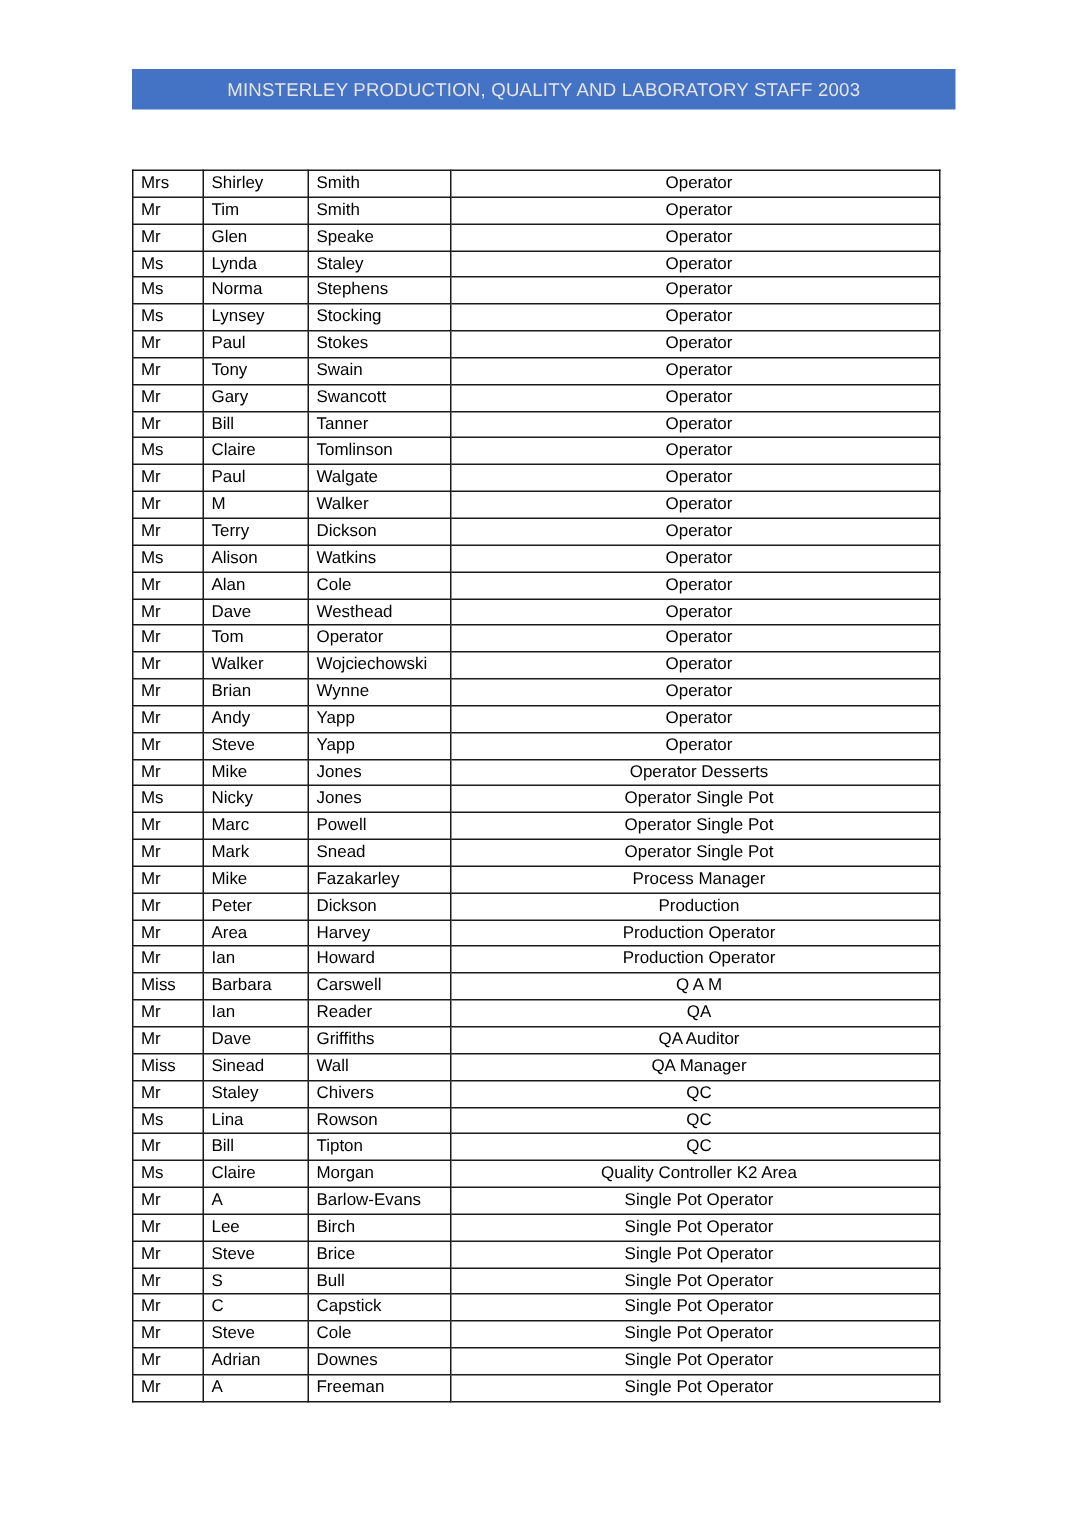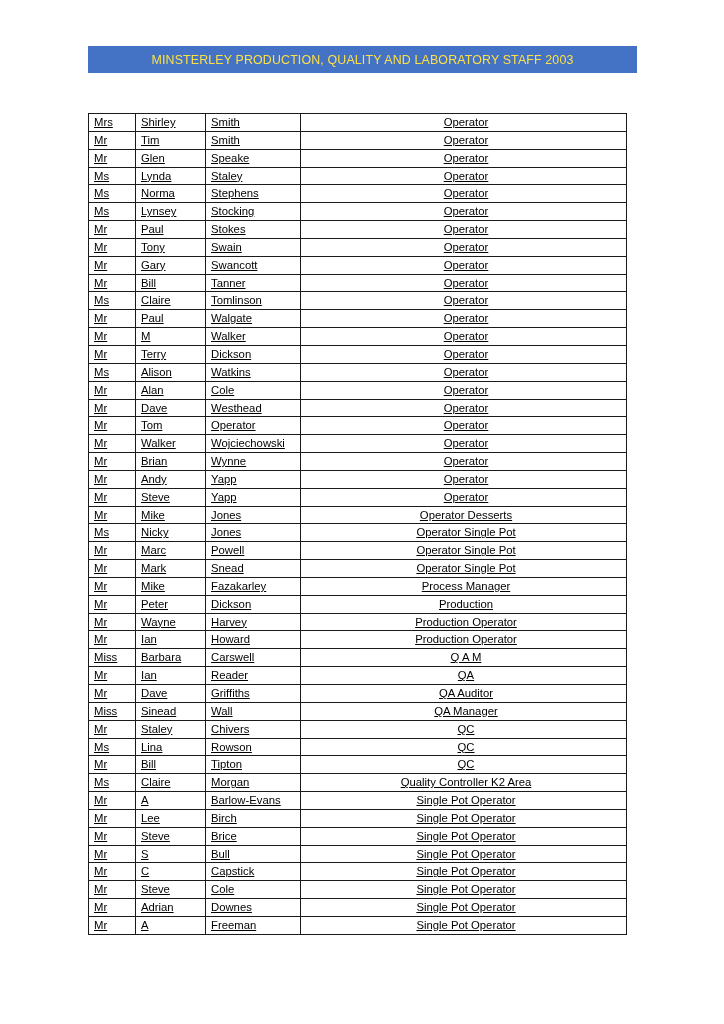--- a/index.html
+++ b/index.html
@@ -30,38 +30,37 @@
     top: 46px;
     width: 549px;
     height: 27px;
     background: #4472C4;
     display: flex;
     align-items: center;
     justify-content: center;
     box-sizing: border-box;
   }
   .banner-title {
-    color: #fde047;
+    color: #e5e5e5;
     font-size: 12.4px;
     letter-spacing: 0.15px;
     white-space: nowrap;
     font-weight: 400;
   }
   
   .table-wrap {
     position: absolute;
     left: 88px;
     top: 113px;
     width: 538px;
   }
   table.staff {
     border-collapse: collapse;
     width: 538px;
     table-layout: fixed;
-    text-decoration: underline;
   }
   table.staff col.c-title  { width: 47px; }
   table.staff col.c-first  { width: 70px; }
   table.staff col.c-last   { width: 95px; }
   table.staff col.c-role   { width: 326px; }
 
   table.staff td {
     border: 1px solid #1a1a1a;
     height: 16.85px;
     padding: 0 0 0 5px;
@@ -262,21 +261,21 @@
             <td class="cell-role">Process Manager</td>
           </tr>
           <tr>
             <td class="cell-title">Mr</td>
             <td class="cell-first">Peter</td>
             <td class="cell-last">Dickson</td>
             <td class="cell-role">Production</td>
           </tr>
           <tr>
             <td class="cell-title">Mr</td>
-            <td class="cell-first">Wayne</td>
+            <td class="cell-first">Area</td>
             <td class="cell-last">Harvey</td>
             <td class="cell-role">Production Operator</td>
           </tr>
           <tr>
             <td class="cell-title">Mr</td>
             <td class="cell-first">Ian</td>
             <td class="cell-last">Howard</td>
             <td class="cell-role">Production Operator</td>
           </tr>
           <tr>

